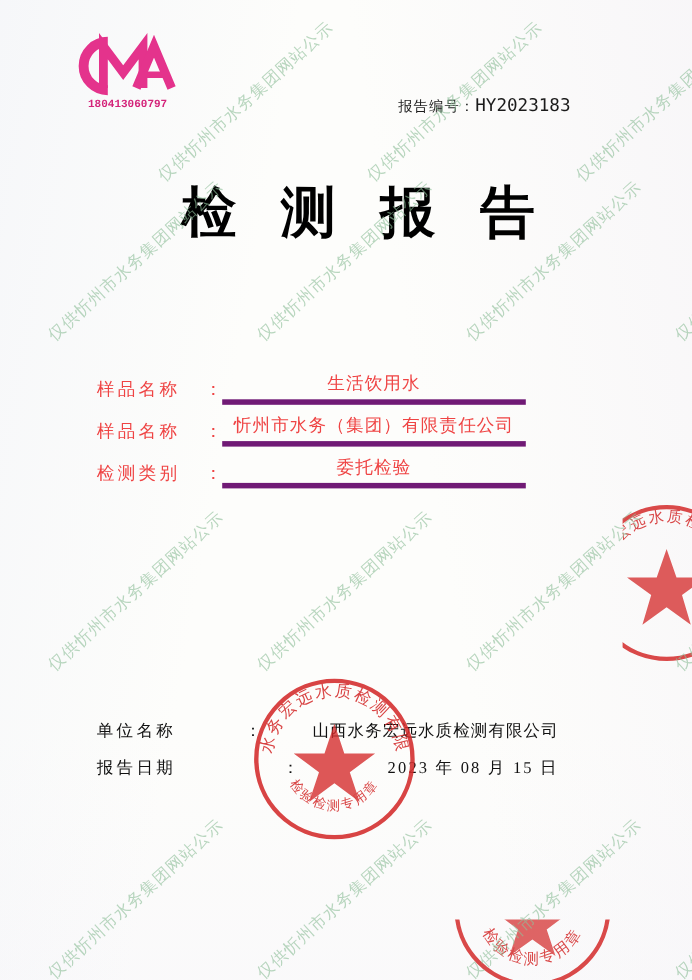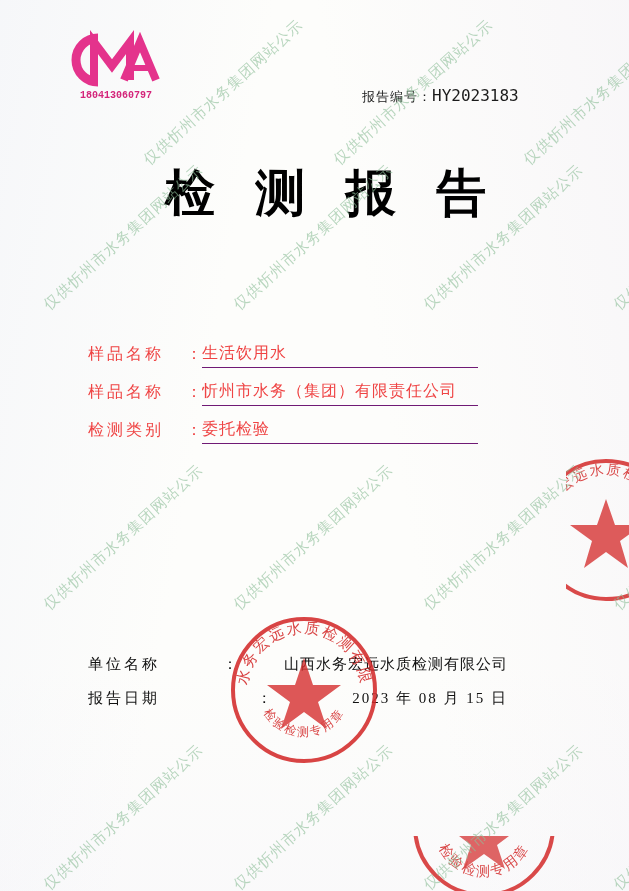--- a/index.html
+++ b/index.html
@@ -104,22 +104,22 @@
     letter-spacing: 3px;
     white-space: nowrap;
     padding-bottom: 3px;
   }
   .field-colon {
     flex: 0 0 10px;
     padding-bottom: 3px;
   }
   .field-value {
     flex: 1 1 auto;
-    border-bottom: 1px solid #701a75;
-    text-align: left;
+    border-bottom: 5px solid #701a75;
+    text-align: center;
     padding-bottom: 3px;
     letter-spacing: 1px;
     white-space: nowrap;
     overflow: hidden;
   }
 
   
   .footer-block {
     position: absolute;
     left: 88px;

